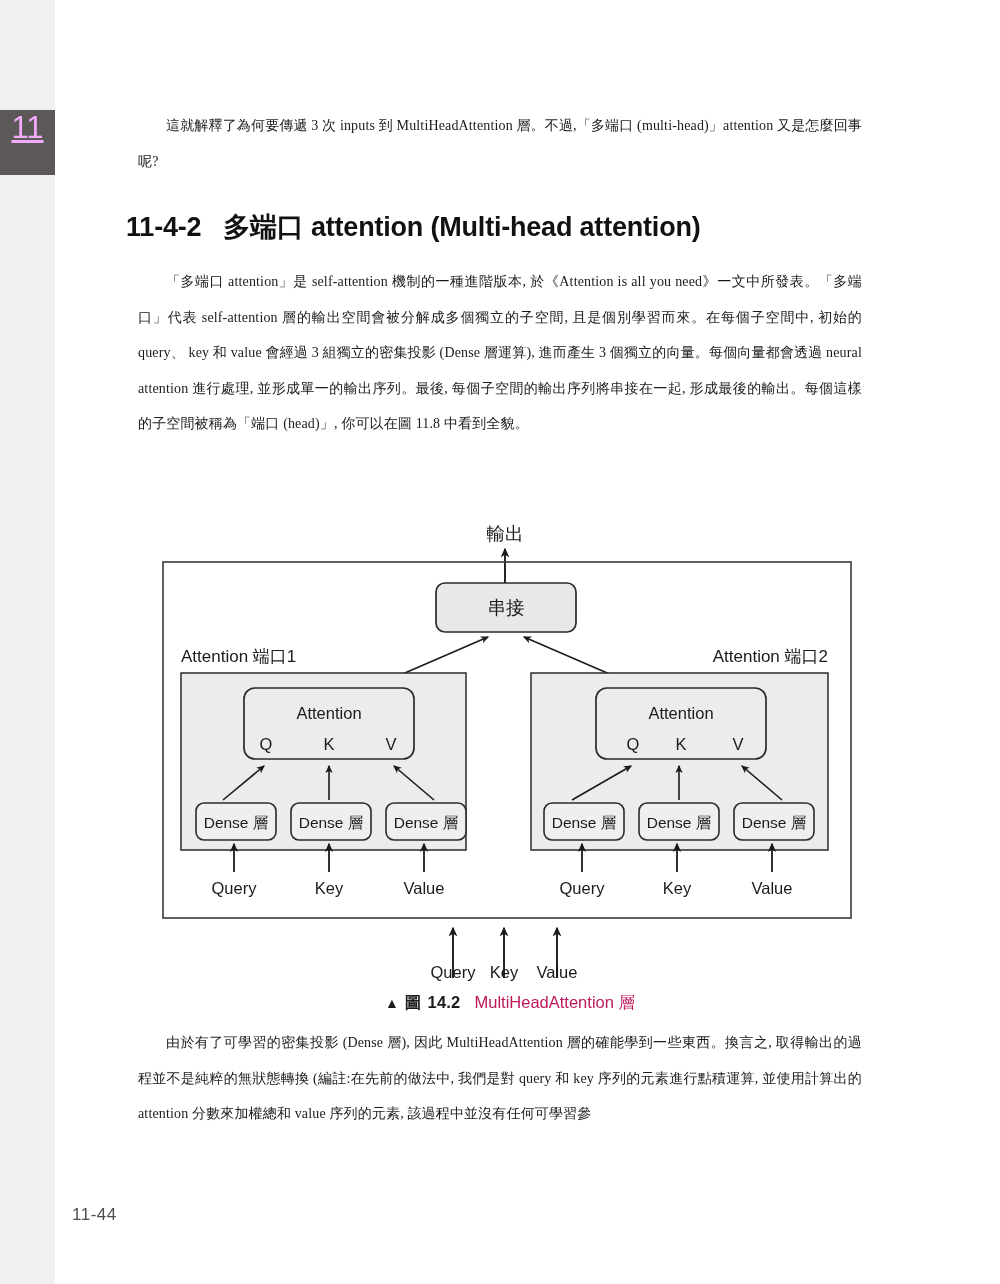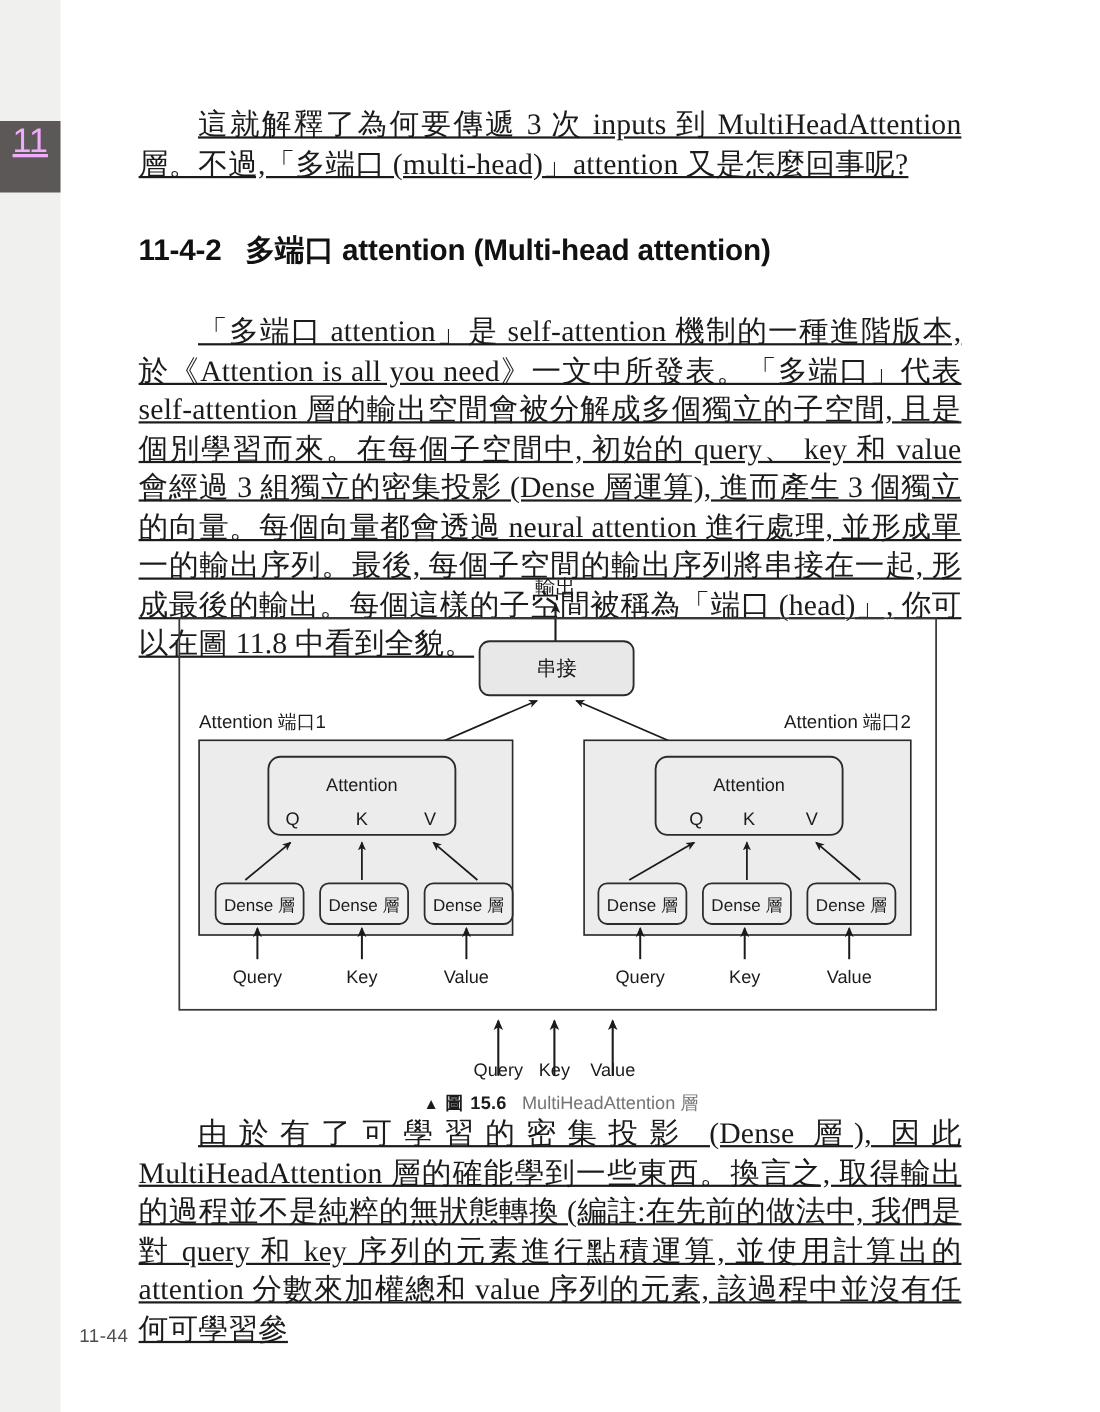--- a/index.html
+++ b/index.html
@@ -39,42 +39,41 @@
     text-decoration: underline;
   }
 
   
   .col {
     position: absolute;
     left: 122px;
     width: 756px;
   }
   p.body {
-    margin: 4px;
-    font-size: 27px;
+    margin: 16px;
+    font-size: 14px;
     line-height: 35.5px;
     text-align: justify;
     text-justify: inter-ideograph;
     letter-spacing: 0.15px;
-    text-decoration: underline;
   }
   p.body.indent { text-indent: 2em; }
 
   h2.section {
     margin: 4px;
     font-family: "Liberation Sans", "DejaVu Sans", sans-serif;
     font-size: 27px;
     font-weight: bold;
     letter-spacing: -0.2px;
     color: #111;
   }
 
   #para-top   { top: 92px; }
   #heading    { top: 205px; }
-  #para-intro { top: 280px; }
+  #para-intro { top: 248px; }
   #para-bottom{ top: 1009px; }
 
   
   #figure {
     position: absolute;
     left: 16px; top: 0;
     width: 1000px; height: 1284px;
     pointer-events: none;
   }
   #figure svg { display: block; }
@@ -90,21 +89,21 @@
     display: flex;
     align-items: baseline;
     gap: 6px;
   }
   #caption .tri { font-size: 14px; color: #1b1b1b; }
   #caption .figno {
     font-weight: bold;
     color: #1b1b1b;
     letter-spacing: 0.2px;
   }
-  #caption .captxt { margin-left: 8px; color: #737373; }
+  #caption .captxt { margin-left: 8px; color: #be185d; }
 
   
   #page-number {
     position: absolute;
     left: 72px;
     top: 1205px;
     font-family: "Liberation Sans", "DejaVu Sans", sans-serif;
     font-size: 17px;
     color: #4d4d4d;
     letter-spacing: 0.5px;
@@ -228,17 +227,17 @@
 
   <text class="dlabel" x="437" y="978" font-size="16.5" text-anchor="middle">Query</text>
   <text class="dlabel" x="488" y="978" font-size="16.5" text-anchor="middle">Key</text>
   <text class="dlabel" x="541" y="978" font-size="16.5" text-anchor="middle">Value</text>
 </svg>
 </div>
 
 <div id="caption">
   <span class="tri">▲</span>
   <span class="figno">圖</span>
-  <span class="figno">15.6</span>
+  <span class="figno">14.2</span>
   <span class="captxt">MultiHeadAttention 層</span>
 </div>
 
 <div id="page-number">11-44</div>
 
 </body></html>

